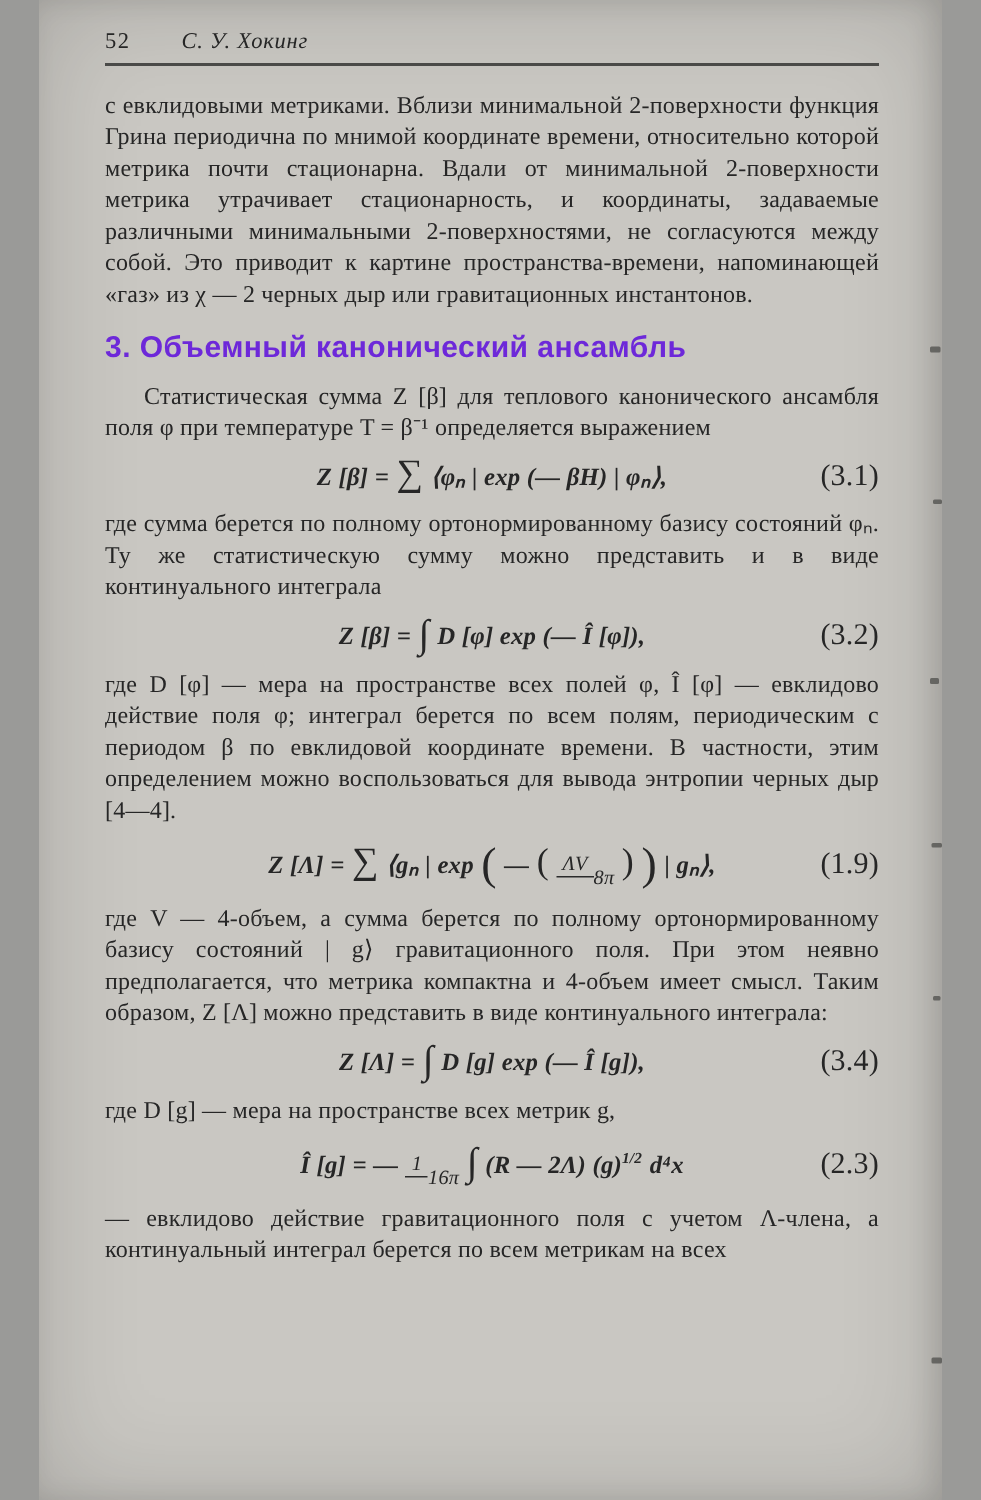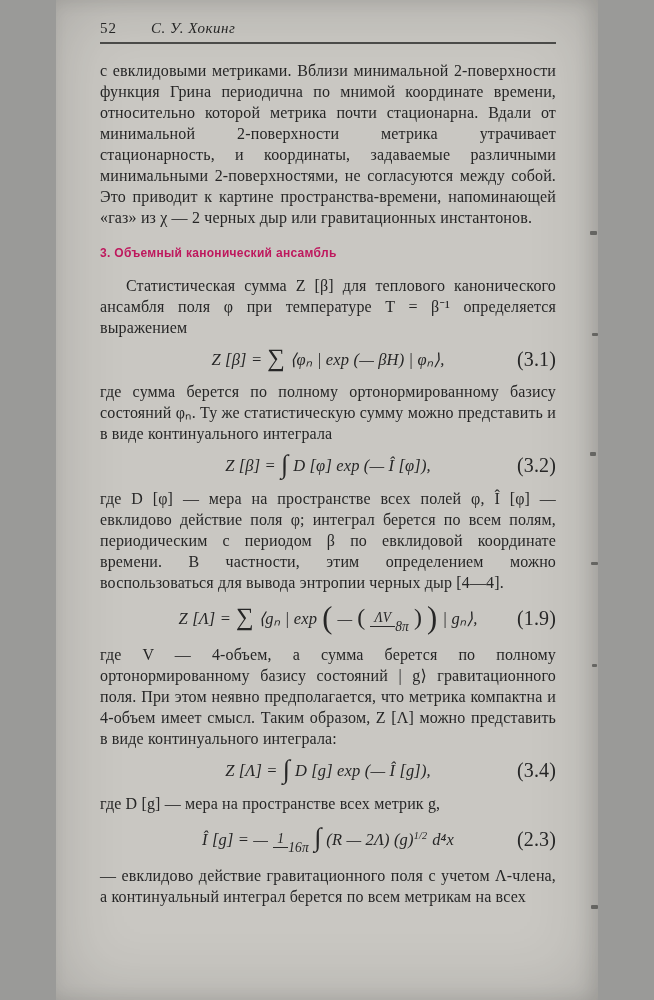--- a/index.html
+++ b/index.html
@@ -1,18 +1,18 @@
 <!DOCTYPE html>
 <html lang="ru"><head>
 <meta charset="utf-8">
 <style>
   html,body{margin:0;padding:0;background:#9a9a98;}
   .page{
     position:relative;
-    width:542px;height:1000px;
+    width:602px;height:1000px;
     margin:0 auto;
     background:#c9c7c2;
     box-shadow:inset 0 0 70px rgba(0,0,0,0.16), inset -6px 0 18px rgba(0,0,0,0.12);
     overflow:hidden;
     box-sizing:border-box;
     padding:20px 42px 0 44px;
     font-family:"Liberation Serif", serif;
     color:#262626;
   }
   .header{
@@ -30,41 +30,41 @@
     font-size:16px;
     line-height:21px;
     text-align:justify;
     letter-spacing:0.15px;
   }
   p{margin:0;}
   p.indent{text-indent:26px;}
   h2.section{
     font-family:"Liberation Sans", sans-serif;
     font-weight:bold;
-    font-size:12px;
+    font-size:20px;
     letter-spacing:0.3px;
     margin:15px 0 11px 0;
-    color:#be185d;
+    color:#6d28d9;
   }
   .equation{
     position:relative;
     display:flex;
     justify-content:center;
     align-items:center;
     margin:9px 0;
     font-size:16.5px;
     min-height:24px;
   }
   .eq-body{
     display:inline-flex;
     align-items:center;
     gap:5px;
     font-style:italic;
   }
-  .eq-text{white-space:nowrap;}
+  .eq-text{white-space:nowrap;font-weight:bold;}
   .eq-op{font-style:normal;font-size:150%;line-height:1;position:relative;top:-1px;}
   .eq-int{font-style:normal;font-size:160%;line-height:1;position:relative;top:-2px;}
   .bp-outer{font-style:normal;font-size:185%;font-weight:300;line-height:1;}
   .bp-inner{font-style:normal;font-size:145%;font-weight:300;line-height:1;}
   .frac{
     display:inline-flex;
     align-items:center;
     font-size:82%;
     line-height:1.15;
     text-align:center;

